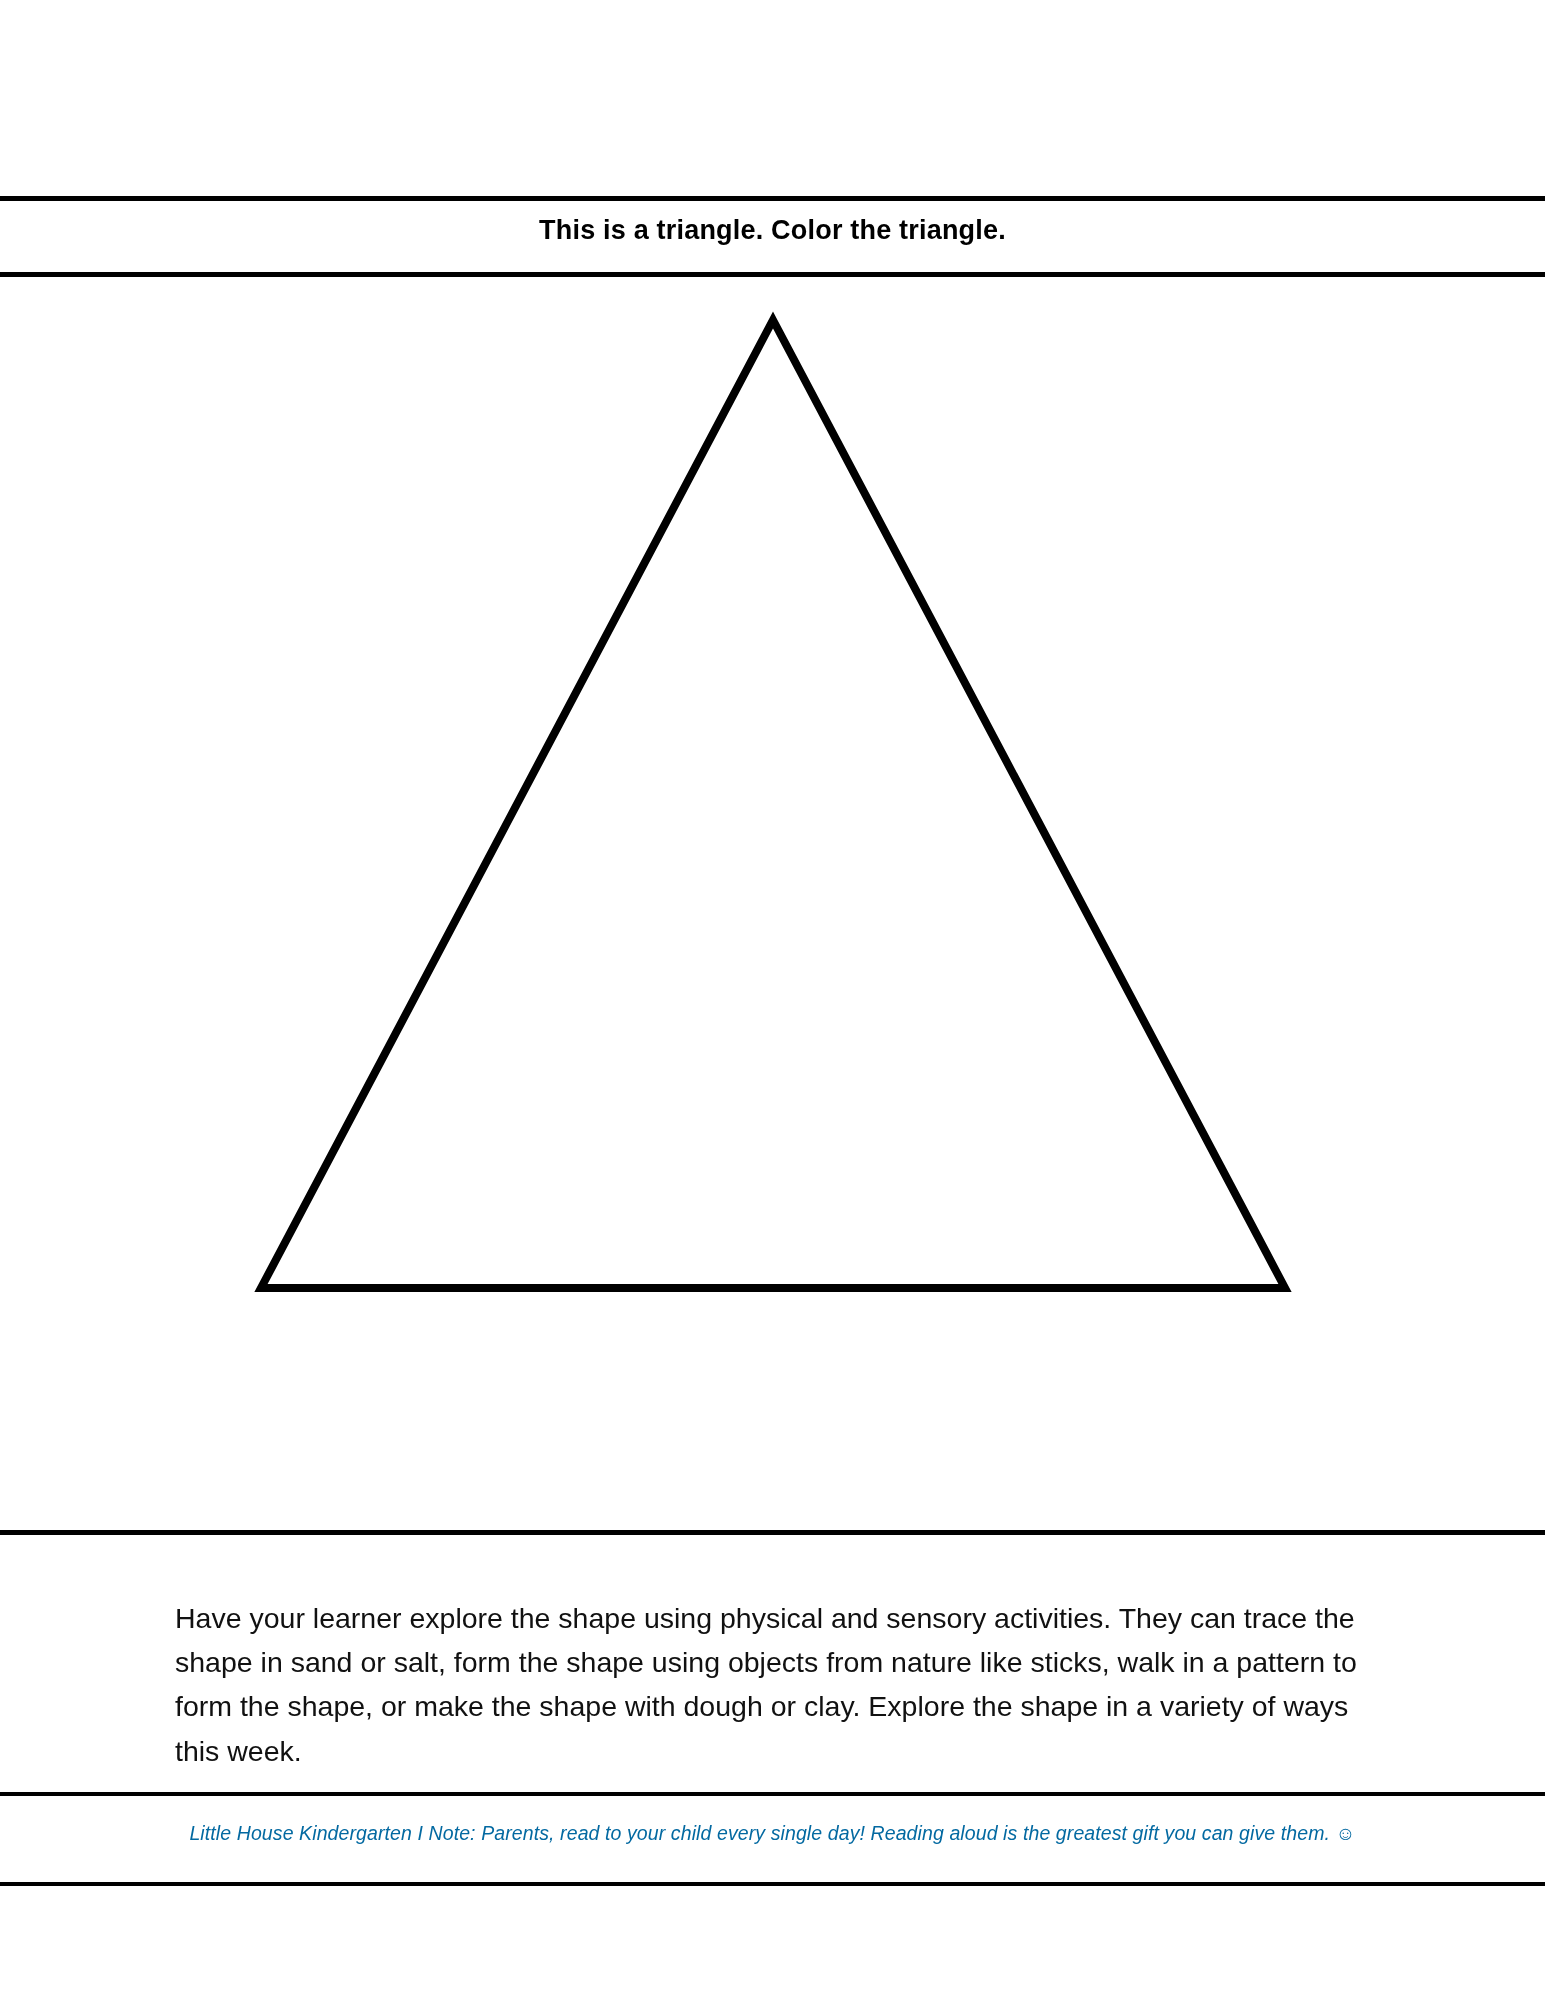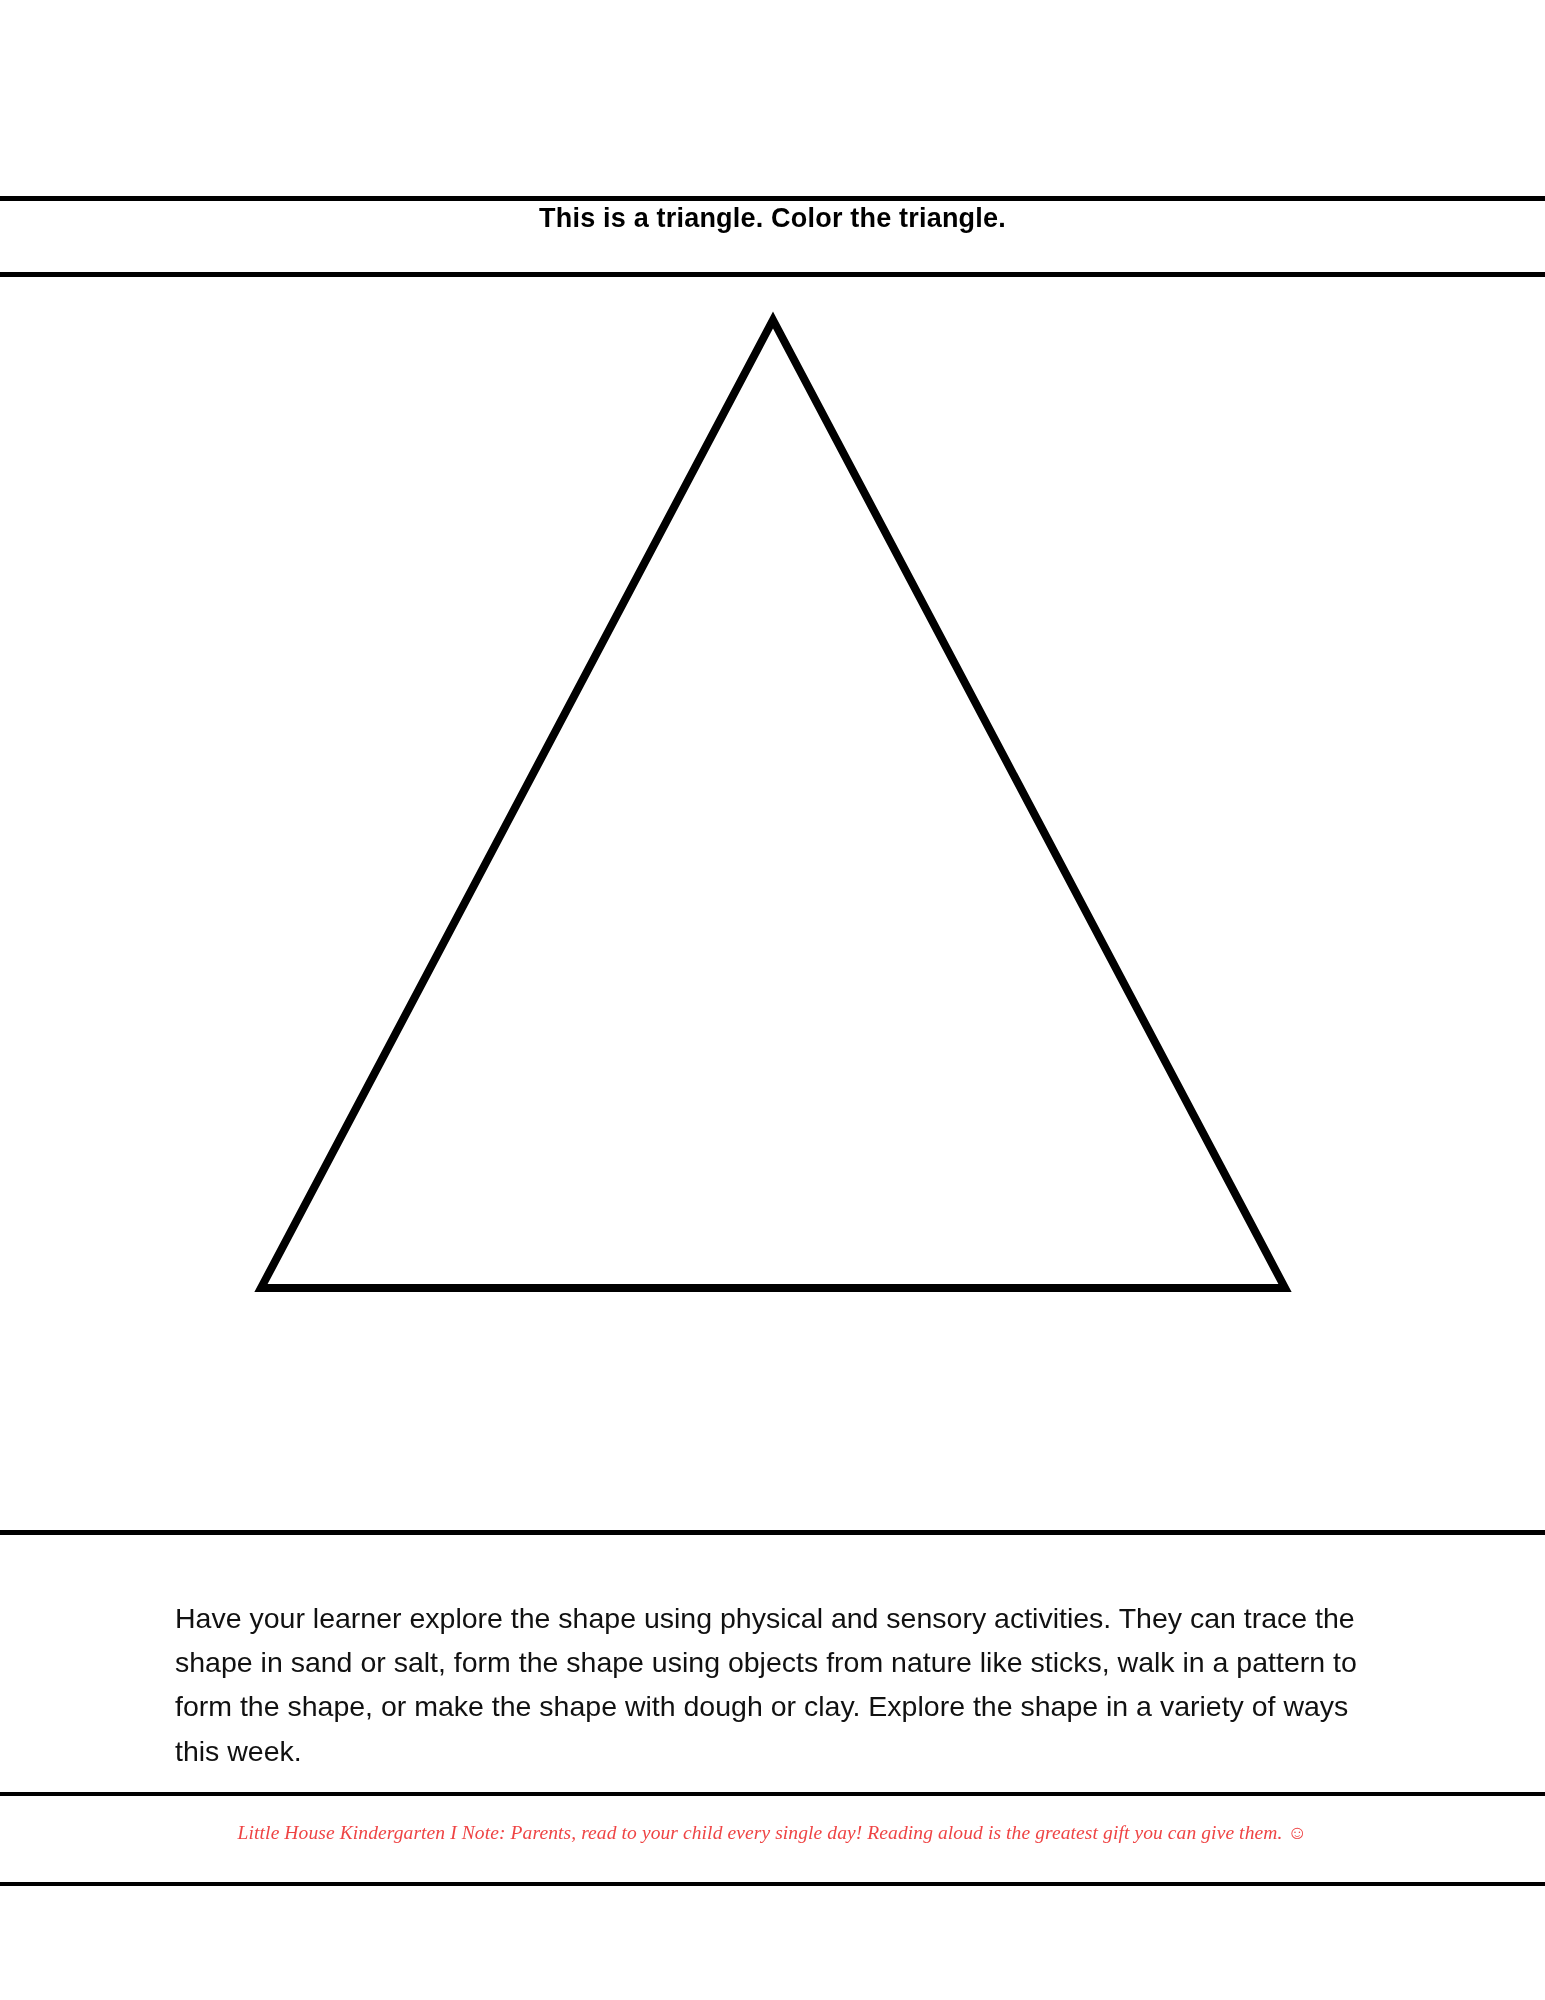--- a/index.html
+++ b/index.html
@@ -56,21 +56,21 @@
   .rule-1 { top: 196px;  height: 5px; }
   .rule-2 { top: 272px;  height: 5px; }
   .rule-3 { top: 1530px; height: 5px; }
   .rule-4 { top: 1792px; height: 4px; }
   .rule-5 { top: 1882px; height: 4px; }
 
   
   .title {
     position: absolute;
     left: 0;
-    top: 203px;
+    top: 215px;
     width: 1545px;
     text-align: center;
     font-size: 27px;
     font-weight: bold;
     letter-spacing: 0.2px;
   }
 
   
   .shape-area {
     position: absolute;
@@ -97,24 +97,24 @@
     margin-top: 34px;
   }
 
   
   .footer {
     position: absolute;
     left: 0;
     top: 1822px;
     width: 1545px;
     text-align: center;
-    font-family: Liberation Serif, serif;
+    font-family: Liberation Sans, sans-serif;
     font-style: italic;
     font-size: 19.5px;
-    color: #ef4444;
+    color: #0369a1;
     letter-spacing: 0.1px;
   }
 </style>
 </head>
 <body>
 
 <div class="page">
 
 
   <div class="rule rule-1"></div>

